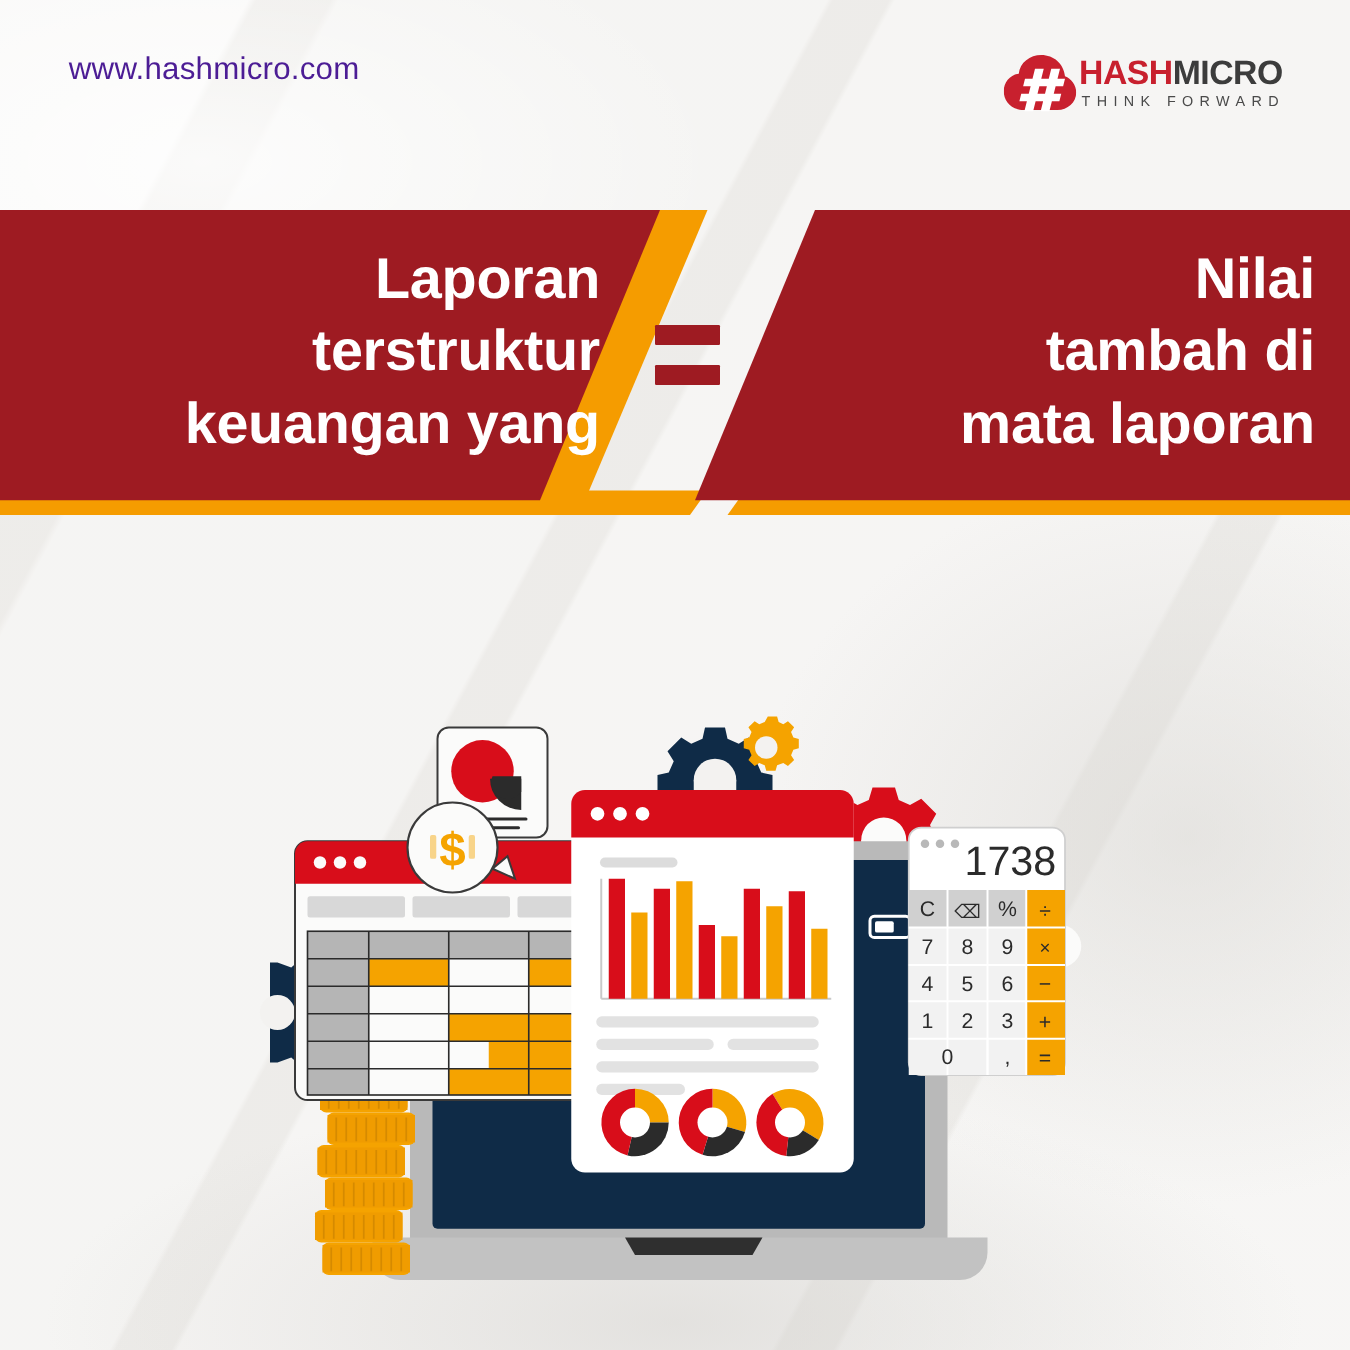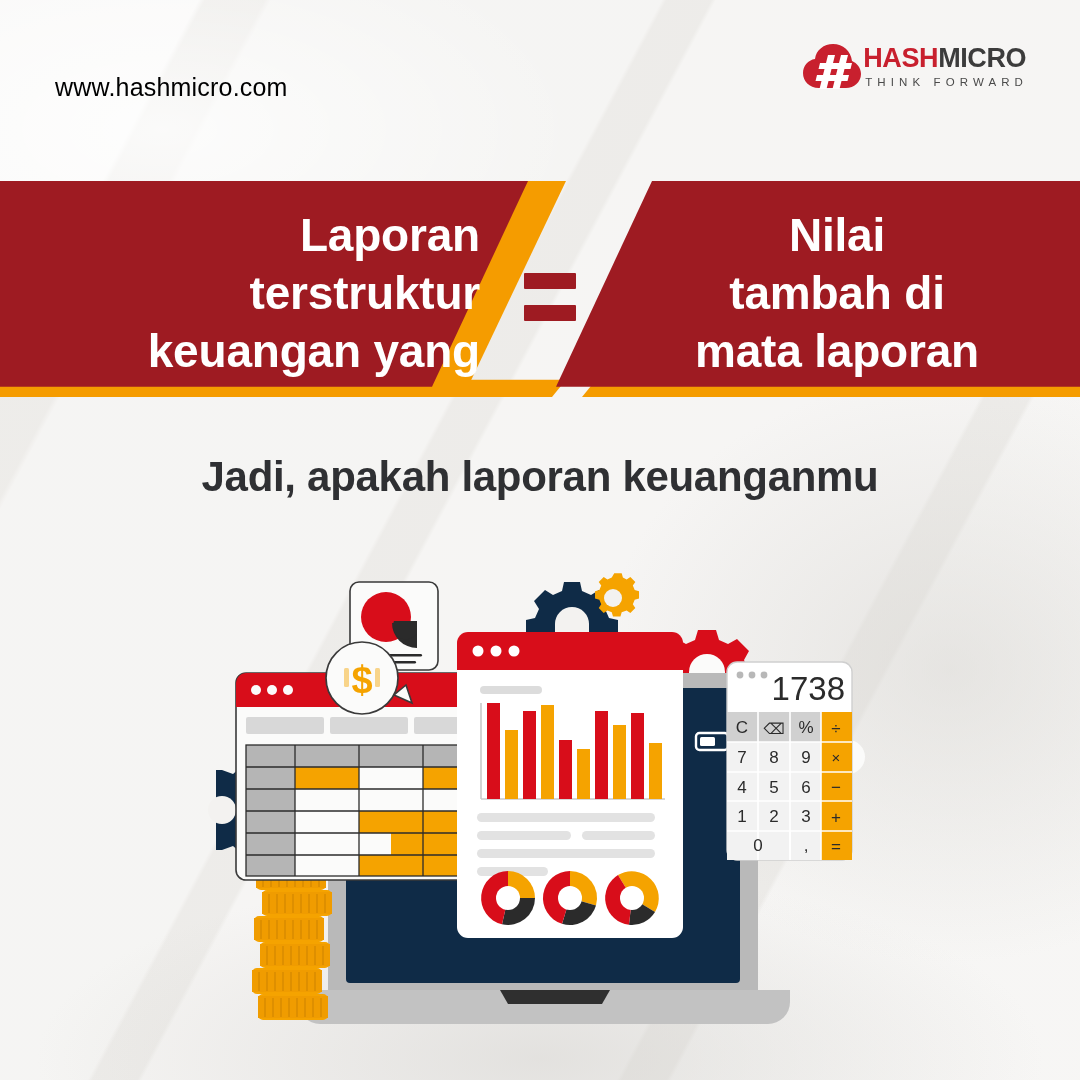--- a/index.html
+++ b/index.html
@@ -19,57 +19,56 @@
       radial-gradient(ellipse 500px 420px at 88% 62%, rgba(216,214,210,.55), transparent 70%),
       radial-gradient(ellipse 700px 260px at 50% 98%, rgba(208,206,202,.5), transparent 72%),
       linear-gradient(118deg, rgba(255,255,255,.55) 0 12%, rgba(228,226,222,.35) 12.4% 16%, rgba(255,255,255,.2) 16.4% 40%, rgba(224,222,218,.3) 40.3% 43%, rgba(255,255,255,.25) 43.3% 72%, rgba(226,224,220,.35) 72.3% 75%, rgba(255,255,255,.3) 75.3% 100%),
       #f3f2f0;
     pointer-events: none;
     z-index: 0;
   }
 
   
   .site-url {
-    position: absolute; left: 55px; top: 73px;
-    font-size: 25px; color: #000000; letter-spacing: .2px;
+    position: absolute; left: 55px; top: 41px;
+    font-size: 25px; color: #4c1d95; letter-spacing: .2px;
     z-index: 4;
   }
   .logo {
     position: absolute; right: 52px; top: 44px;
     display: flex; align-items: center; gap: 2px;
     z-index: 4;
   }
   .logo-mark { width: 58px; height: 46px; flex: none; }
   .logo-words { line-height: 1; }
   .logo-name { font-size: 27px; font-weight: bold; letter-spacing: -.4px; }
   .logo-name .hash { color: #c8202e; }
   .logo-name .micro { color: #3c3c3c; }
   .logo-tag {
     font-size: 11.5px; color: #4a4a4a; letter-spacing: 5.1px;
     margin-top: 5px; padding-left: 2px; font-weight: normal;
   }
 
   
   .banner {
-    position: absolute; left: 0; top: 168px; width: 1080px; height: 216px;
+    position: absolute; left: 0; top: 168px; width: 1080px; height: 244px;
     z-index: 3;
-    margin-top: 13px;
   }
   .banner svg { display: block; width: 100%; height: 100%; }
   .banner-text {
     position: absolute; inset: 0; z-index: 2;
     pointer-events: none;
   }
   .bl-left, .bl-right {
     position: absolute; top: 26px;
     color: #fff; font-weight: bold; font-size: 46px; line-height: 1.26;
     font-stretch: condensed; letter-spacing: -.2px;
   }
   .bl-left  { left: 40px;  width: 440px; text-align: right; }
-  .bl-right { right: 28px; width: 430px; text-align: center; }
+  .bl-right { right: 28px; width: 430px; text-align: right; }
   .eq-sign {
     position: absolute; left: 524px; top: 92px; width: 52px; z-index: 3;
   }
   .eq-bar { height: 16px; background: #9e1b22; border-radius: 1px; }
   .eq-bar + .eq-bar { margin-top: 16px; }
 
   
   .subtitle {
     position: absolute; left: 0; top: 450px; width: 1080px;
     text-align: center; z-index: 4;
@@ -127,21 +126,20 @@
       <div>mata laporan</div>
     </div>
     <div class="eq-sign">
       <div class="eq-bar"></div>
       <div class="eq-bar"></div>
     </div>
   </div>
 </div>
 
 <div class="subtitle">
-  <div>Jadi, apakah laporan keuanganmu</div>
 </div>
 
 <div class="illustration">
 <svg viewBox="0 0 1080 520">
 
   <g transform="translate(222,250)">
     <path fill="#0f2b47" d="M0-40 L11-36 L19-43 L29-33 L22-25 L26-14 L36-13 L36 13 L26 14 L22 25 L29 33 L19 43 L11 36 L0 40 L-6 40 L-6-40 Z"></path>
     <circle cx="0" cy="0" r="14" fill="#f3f2f0"></circle>
   </g>
 

